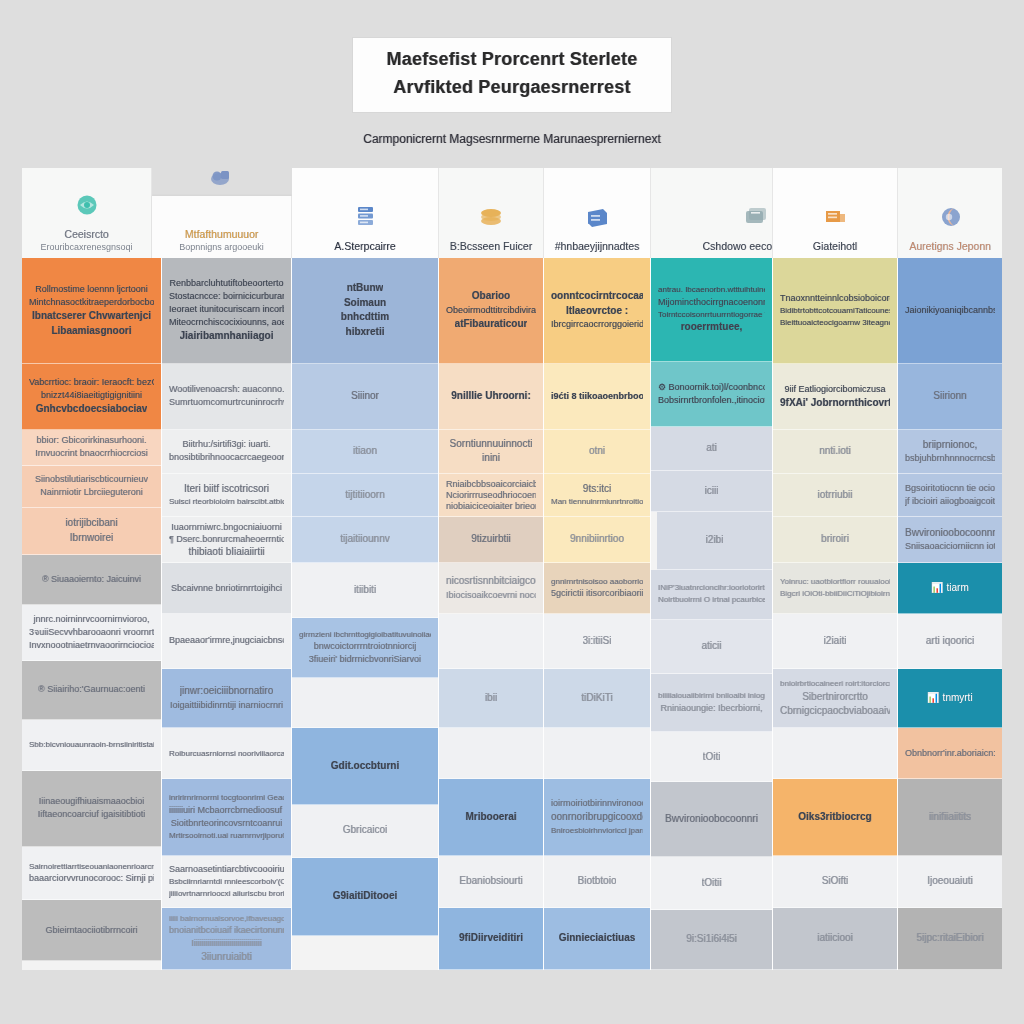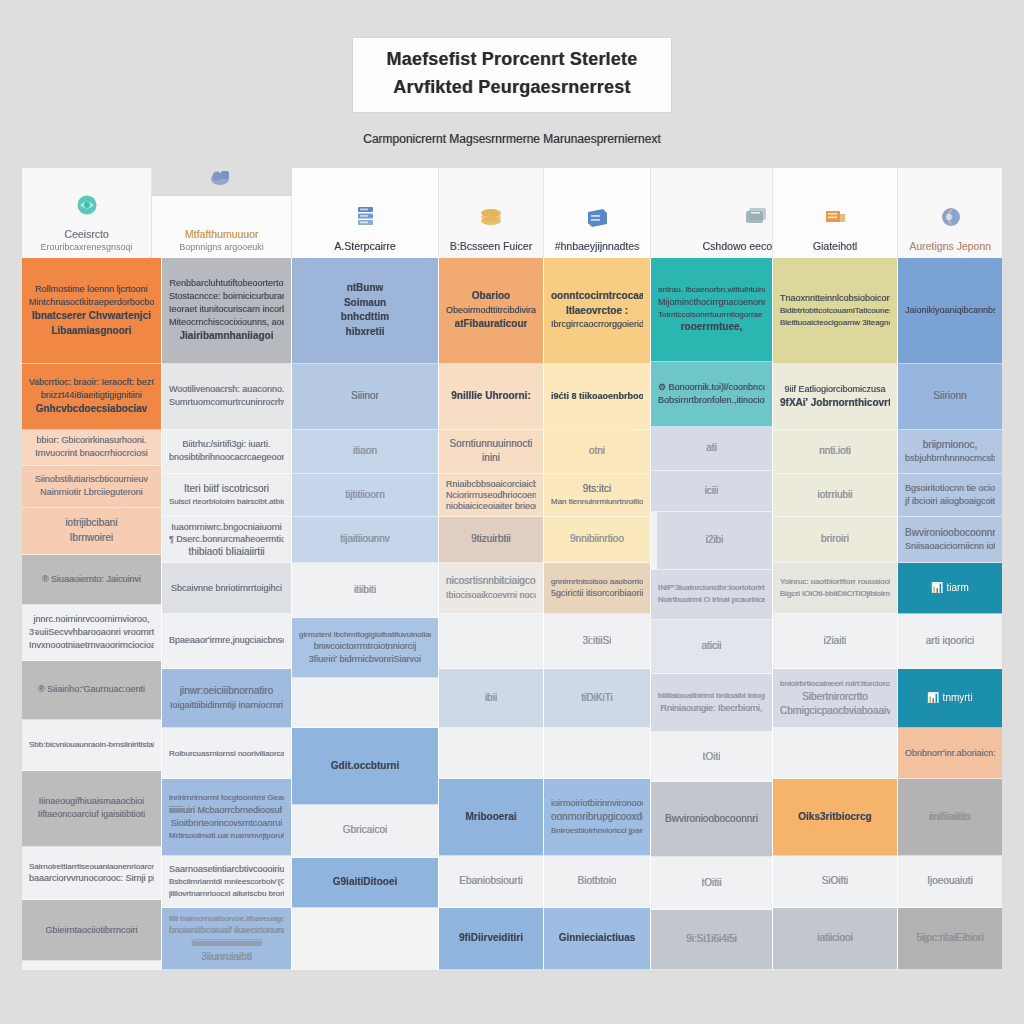--- a/index.html
+++ b/index.html
@@ -363,21 +363,21 @@
       </div>
       <div class="cell" style="height: 50.8571px; background: rgb(240, 241, 243);">
         <span class="t s11 light"></span>
       </div>
       <div class="cell" style="height: 76.2857px; background: rgb(143, 181, 223);">
         <span class="t s11 dark b">Gdit.occbturni</span>
       </div>
       <div class="cell" style="height: 52.9762px; background: rgb(240, 241, 243);">
         <span class="t s11 light">Gbricaicoi</span>
       </div>
-      <div class="cell" style="height: 50px; background: rgb(143, 181, 223);">
+      <div class="cell" style="height: 78px; background: rgb(143, 181, 223);">
         <span class="t s11 dark b">G9iaitiDitooei</span>
       </div>
     </div>
     <div class="col" style="width: 105px;">
       <div class="cell" style="height: 105.952px; background: rgb(240, 170, 114);">
         <span class="t s11 dark b">Obarioo</span>
         <span class="t s10 dark">Obeoirmodttitrcibdiviragnirge</span>
         <span class="t s11 dark b">atFibauraticour</span>
       </div>
       <div class="cell" style="height: 65.6905px; background: rgb(246, 221, 196);">

